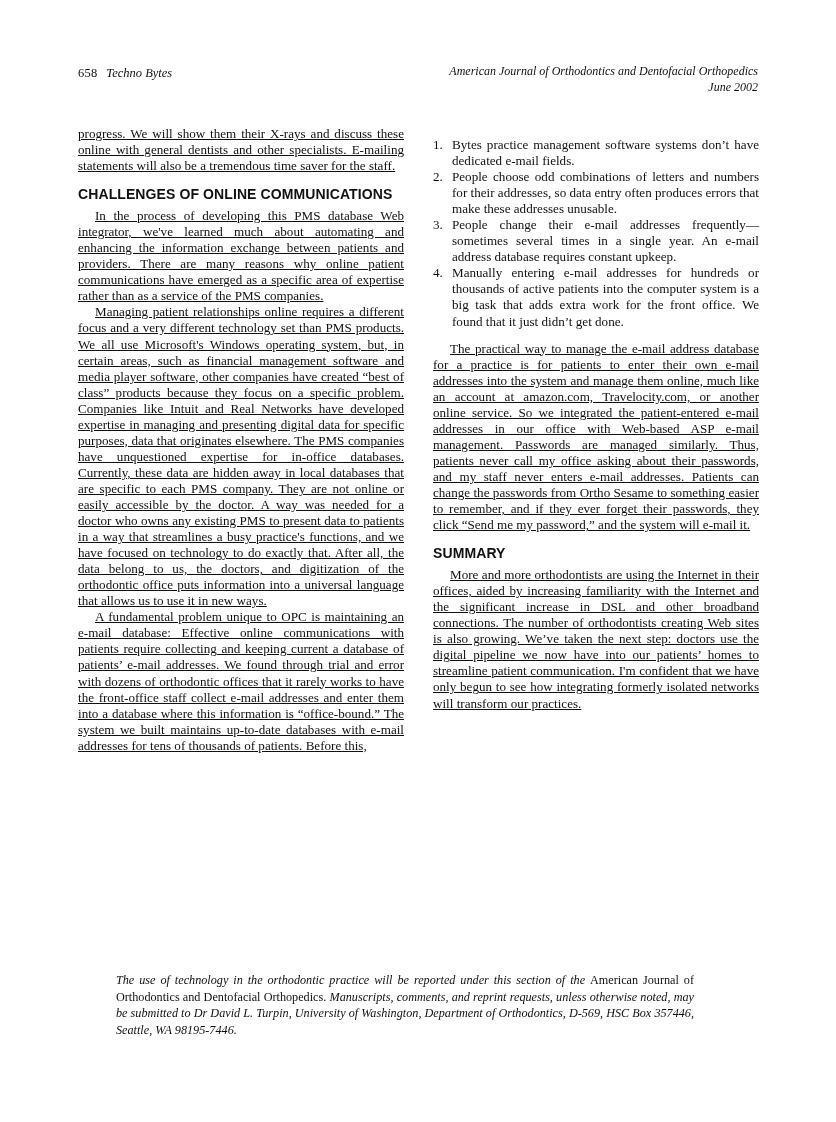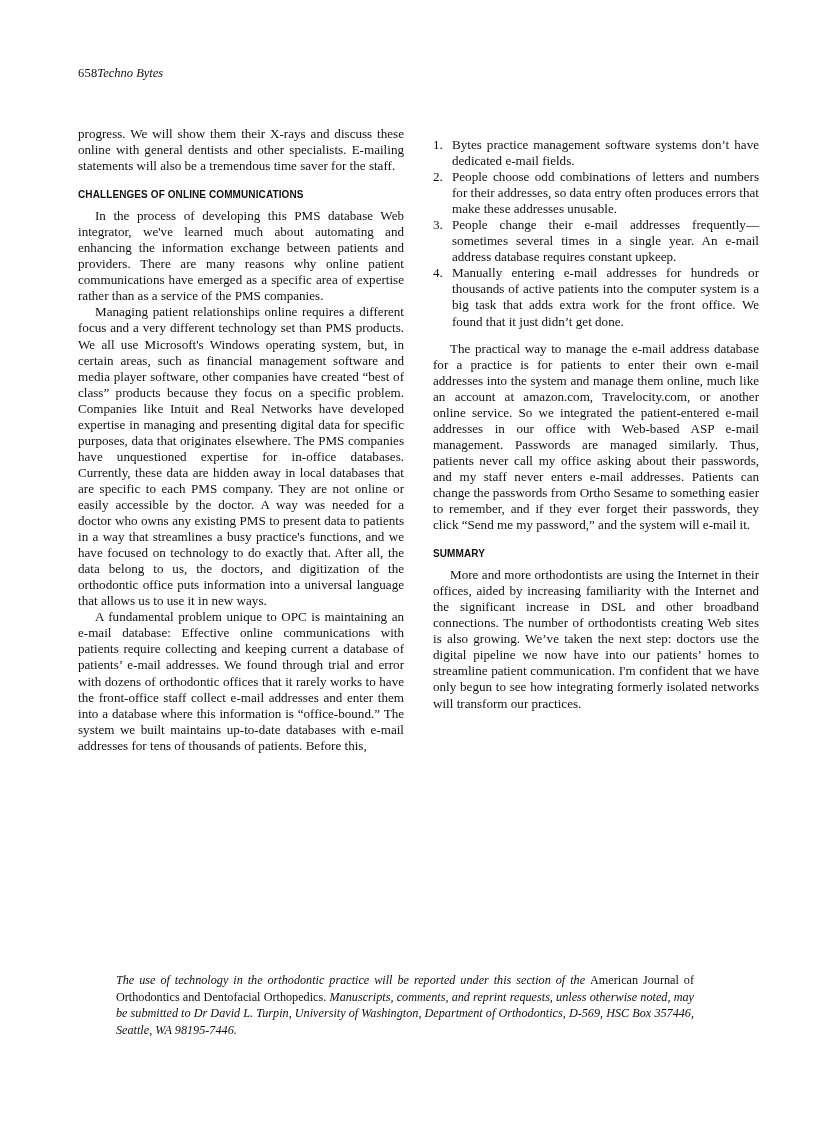--- a/index.html
+++ b/index.html
@@ -41,20 +41,21 @@
   }
   .rh-pageno {
     font-family: "Liberation Serif", "DejaVu Serif", serif;
     font-weight: normal;
     font-size: 12.5px;
     letter-spacing: 0.2px;
   }
   .rh-section {
     font-style: italic;
     font-size: 12.5px;
+    margin-left: 9px;
   }
   .rh-right {
     position: absolute;
     right: 0;
     top: 0;
     text-align: right;
     font-style: italic;
     font-size: 12px;
     line-height: 16px;
     white-space: nowrap;
@@ -78,30 +79,31 @@
   .col-right { left: 355px; }
 
   p.body {
     margin: 0;
     font-size: 13.1px;
     line-height: 16.05px;
     text-align: justify;
     text-indent: 17px;
     -webkit-hyphens: none;
     hyphens: none;
+    text-decoration: underline;
   }
   p.body.no-indent { text-indent: 0; }
 
   h2.section-head {
     margin: 0;
     padding-top: 13px;
     padding-bottom: 6px;
     font-family: "Liberation Sans", "DejaVu Sans", sans-serif;
     font-weight: bold;
-    font-size: 10px;
+    font-size: 14px;
     letter-spacing: 0.1px;
     line-height: 15px;
     text-transform: uppercase;
   }
 
   ol.numlist {
     margin: 0;
     padding: 0;
     list-style: none;
     padding-top: 11px;
@@ -138,20 +140,24 @@
 </style>
 </head>
 <body>
 
 <div class="page">
 
   <div class="running-head">
     <div class="rh-left">
       <span class="rh-pageno">658</span><span class="rh-section">Techno Bytes</span>
     </div>
+    <div class="rh-right">
+      <span class="rh-journal">American Journal of Orthodontics and Dentofacial Orthopedics</span>
+      <span class="rh-date">June 2002</span>
+    </div>
   </div>
 
   <div class="columns">
 
     <div class="col col-left">
       <p class="body no-indent">progress. We will show them their X-rays and discuss these online with general dentists and other specialists. E-mailing statements will also be a tremendous time saver for the staff.</p>
       <h2 class="section-head">CHALLENGES OF ONLINE COMMUNICATIONS</h2>
       <p class="body">In the process of developing this PMS database Web integrator, we've learned much about automating and enhancing the information exchange between patients and providers. There are many reasons why online patient communications have emerged as a specific area of expertise rather than as a service of the PMS companies.</p>
       <p class="body">Managing patient relationships online requires a different focus and a very different technology set than PMS products. We all use Microsoft's Windows operating system, but, in certain areas, such as financial management software and media player software, other companies have created “best of class” products because they focus on a specific problem. Companies like Intuit and Real Networks have developed expertise in managing and presenting digital data for specific purposes, data that originates elsewhere. The PMS companies have unquestioned expertise for in-office databases. Currently, these data are hidden away in local databases that are specific to each PMS company. They are not online or easily accessible by the doctor. A way was needed for a doctor who owns any existing PMS to present data to patients in a way that streamlines a busy practice's functions, and we have focused on technology to do exactly that. After all, the data belong to us, the doctors, and digitization of the orthodontic office puts information into a universal language that allows us to use it in new ways.</p>
       <p class="body">A fundamental problem unique to OPC is maintaining an e-mail database: Effective online communications with patients require collecting and keeping current a database of patients’ e-mail addresses. We found through trial and error with dozens of orthodontic offices that it rarely works to have the front-office staff collect e-mail addresses and enter them into a database where this information is “office-bound.” The system we built maintains up-to-date databases with e-mail addresses for tens of thousands of patients. Before this,</p>

